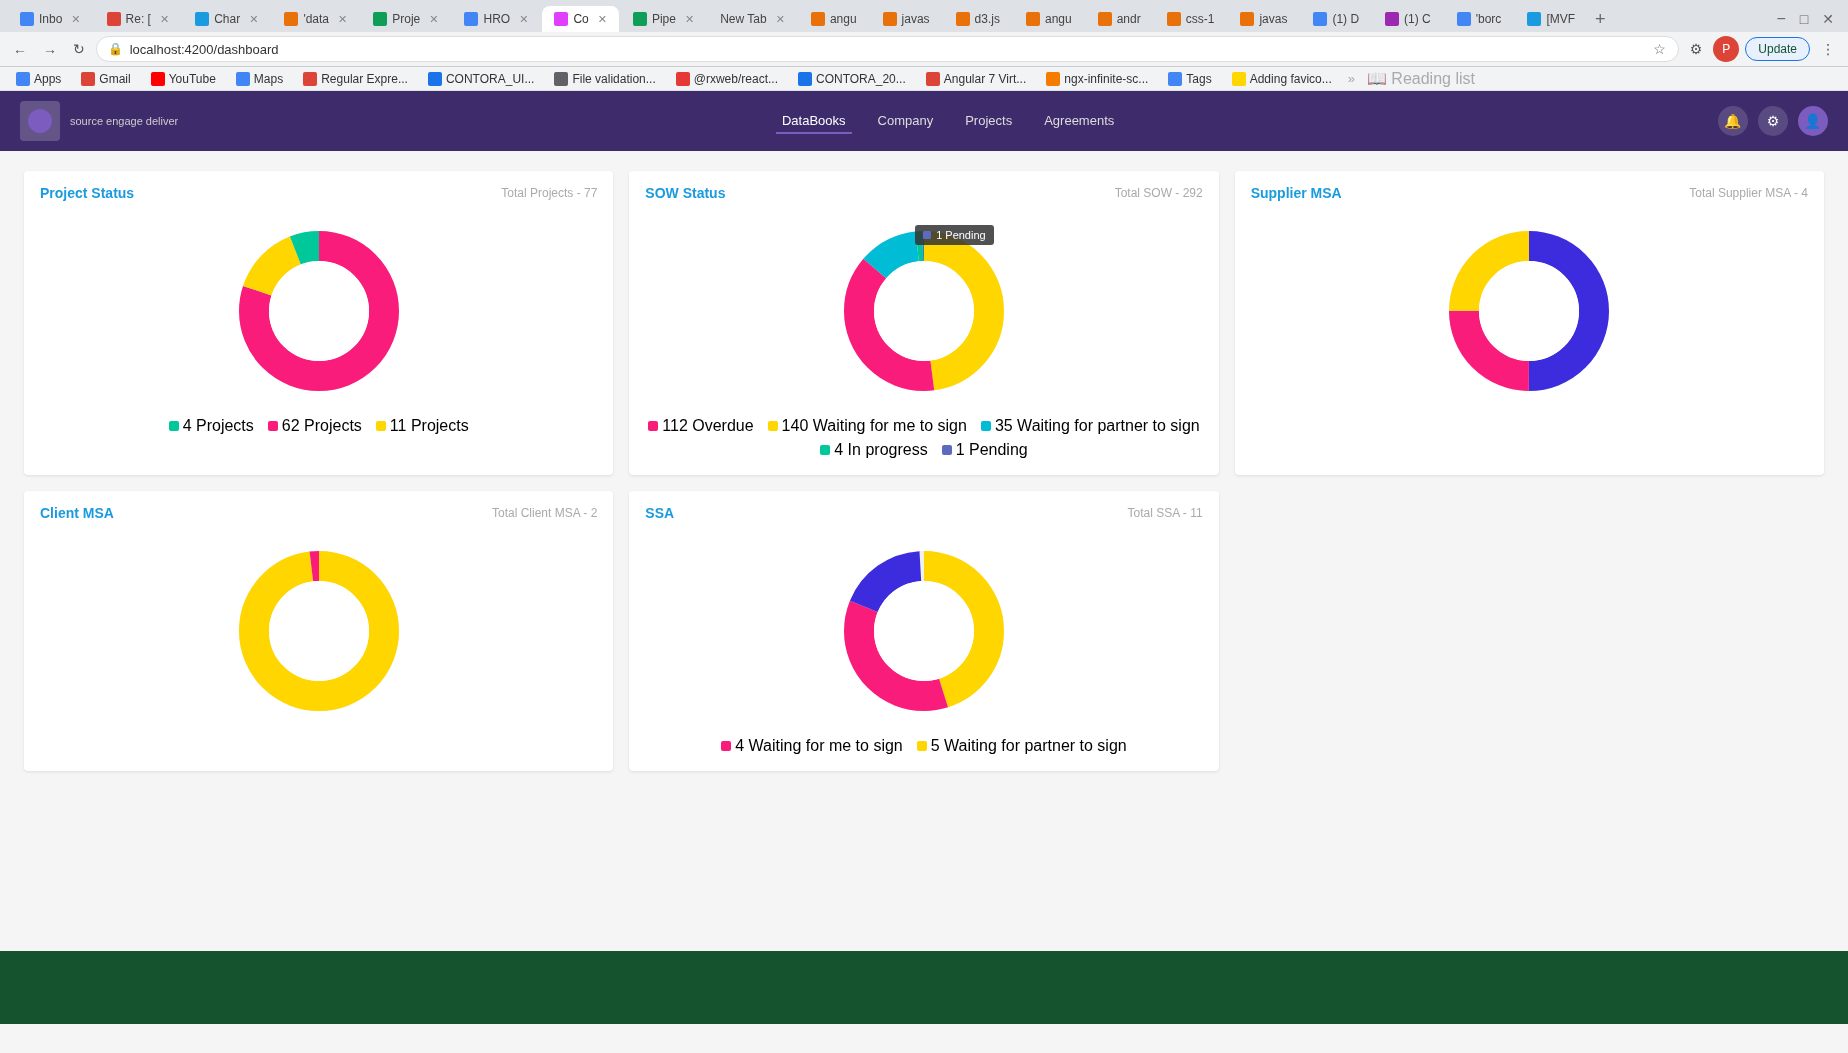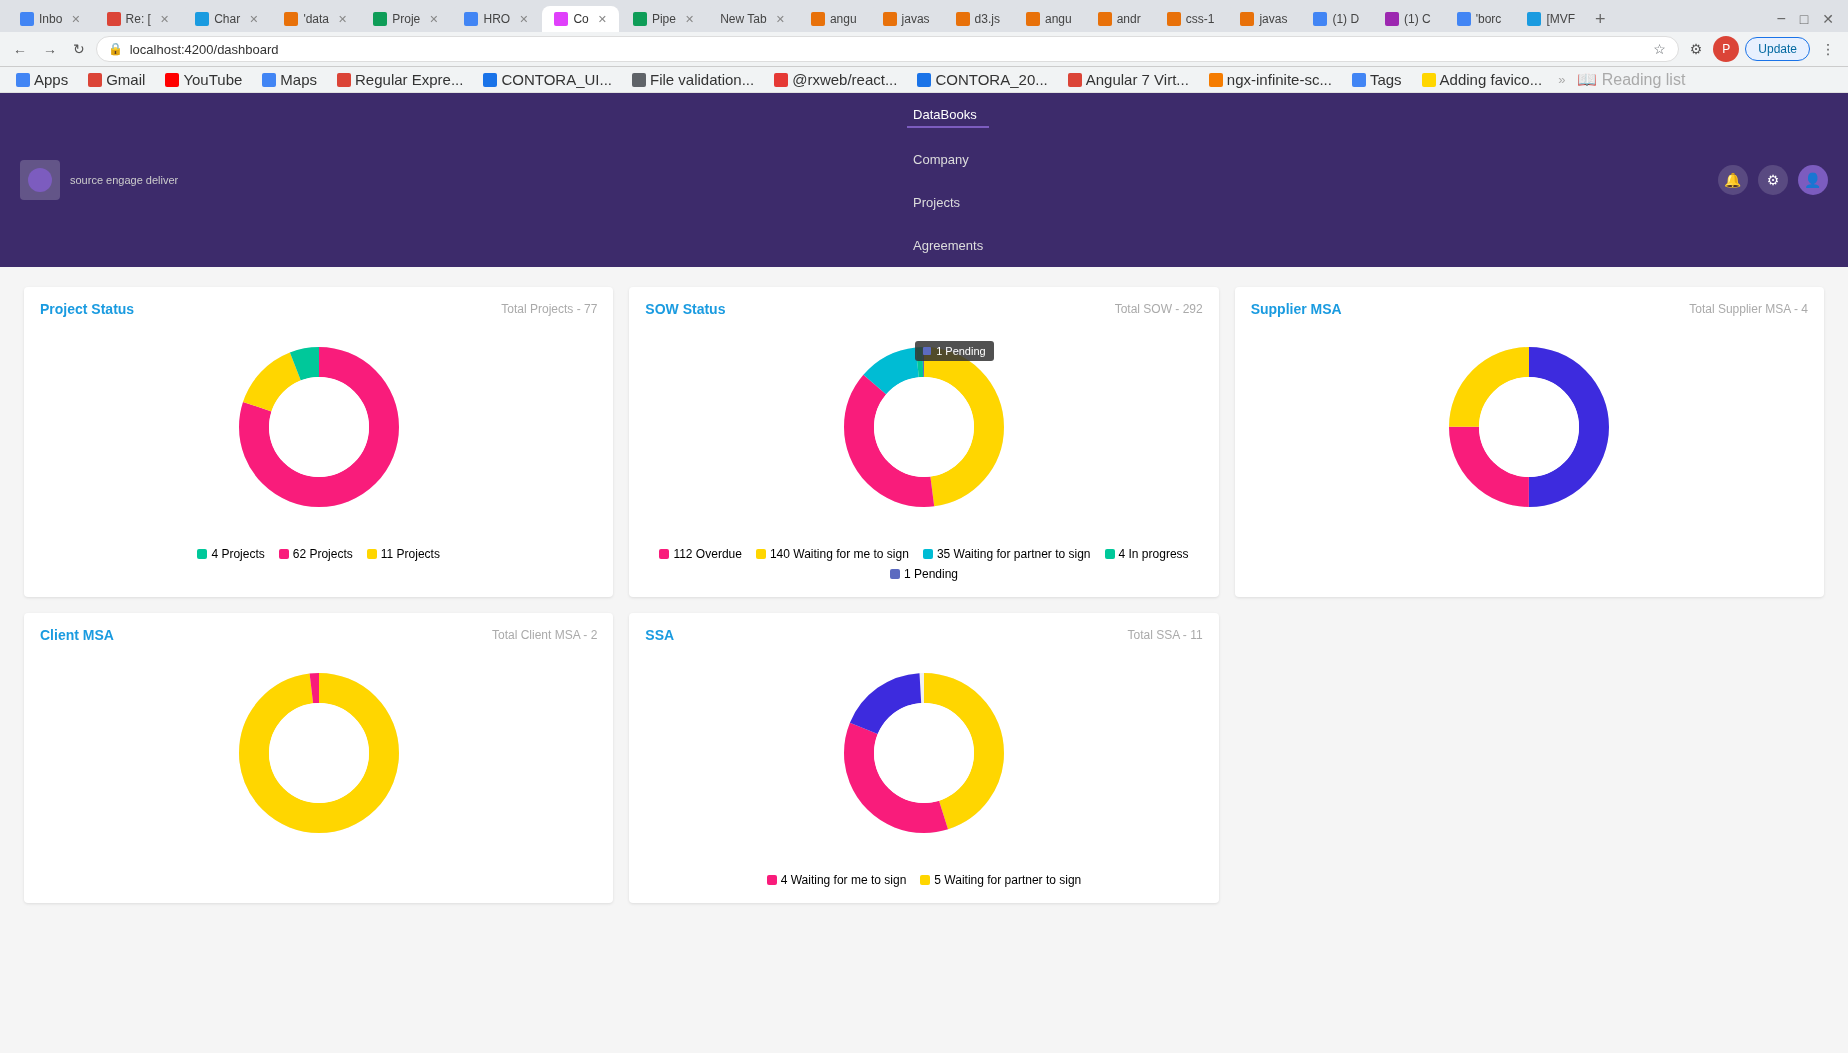--- a/index.html
+++ b/index.html
@@ -83,21 +83,21 @@
       font-size: 13px;
       color: #333;
       border: 1px solid #ddd;
       gap: 6px;
     }
     .lock-icon { color: #5f6368; font-size: 12px; }
     .address-text { flex: 1; }
     .star-icon { color: #5f6368; font-size: 14px; }
     .update-btn {
       background: #e8f0fe;
-      color: #0369a1;
+      color: #14532d;
       border: 1px solid #1a73e8;
       border-radius: 14px;
       padding: 4px 12px;
       font-size: 12px;
       cursor: pointer;
       font-weight: 500;
     }
     .bookmarks-bar {
       display: flex;
       align-items: center;
@@ -106,21 +106,21 @@
       gap: 4px;
       border-bottom: 1px solid #e0e0e0;
       overflow: hidden;
     }
     .bookmark-item {
       display: flex;
       align-items: center;
       gap: 4px;
       padding: 2px 8px;
       border-radius: 12px;
-      font-size: 15px;
+      font-size: 12px;
       color: #333;
       cursor: pointer;
       white-space: nowrap;
       justify-content: flex-end;
     }
     .bookmark-favicon {
       width: 14px;
       height: 14px;
       border-radius: 2px;
     }
@@ -143,21 +143,20 @@
       gap: 10px;
     }
     .app-logo-text {
       color: #ccc;
       font-size: 11px;
       line-height: 1.3;
     }
     .app-nav {
       display: flex;
       gap: 20px;
-      flex-direction: column;
     }
     .app-nav-item {
       color: #ddd;
       font-size: 13px;
       cursor: pointer;
       padding: 4px 6px;
     }
     .app-nav-item.active { color: #fff; border-bottom: 2px solid #7c5cbf; }
     .header-actions {
       display: flex;
@@ -227,22 +226,22 @@
       justify-content: center;
       align-items: center;
       padding: 10px 0;
       position: relative;
     }
     .legend-area {
       display: flex;
       flex-wrap: wrap;
       justify-content: center;
       gap: 6px 14px;
-      margin-top: 20px;
-      font-size: 12px;
+      margin-top: 6px;
+      font-size: 16px;
     }
     .legend-item {
       display: flex;
       align-items: center;
       gap: 4px;
     }
     .legend-dot {
       width: 10px;
       height: 10px;
       border-radius: 2px;

